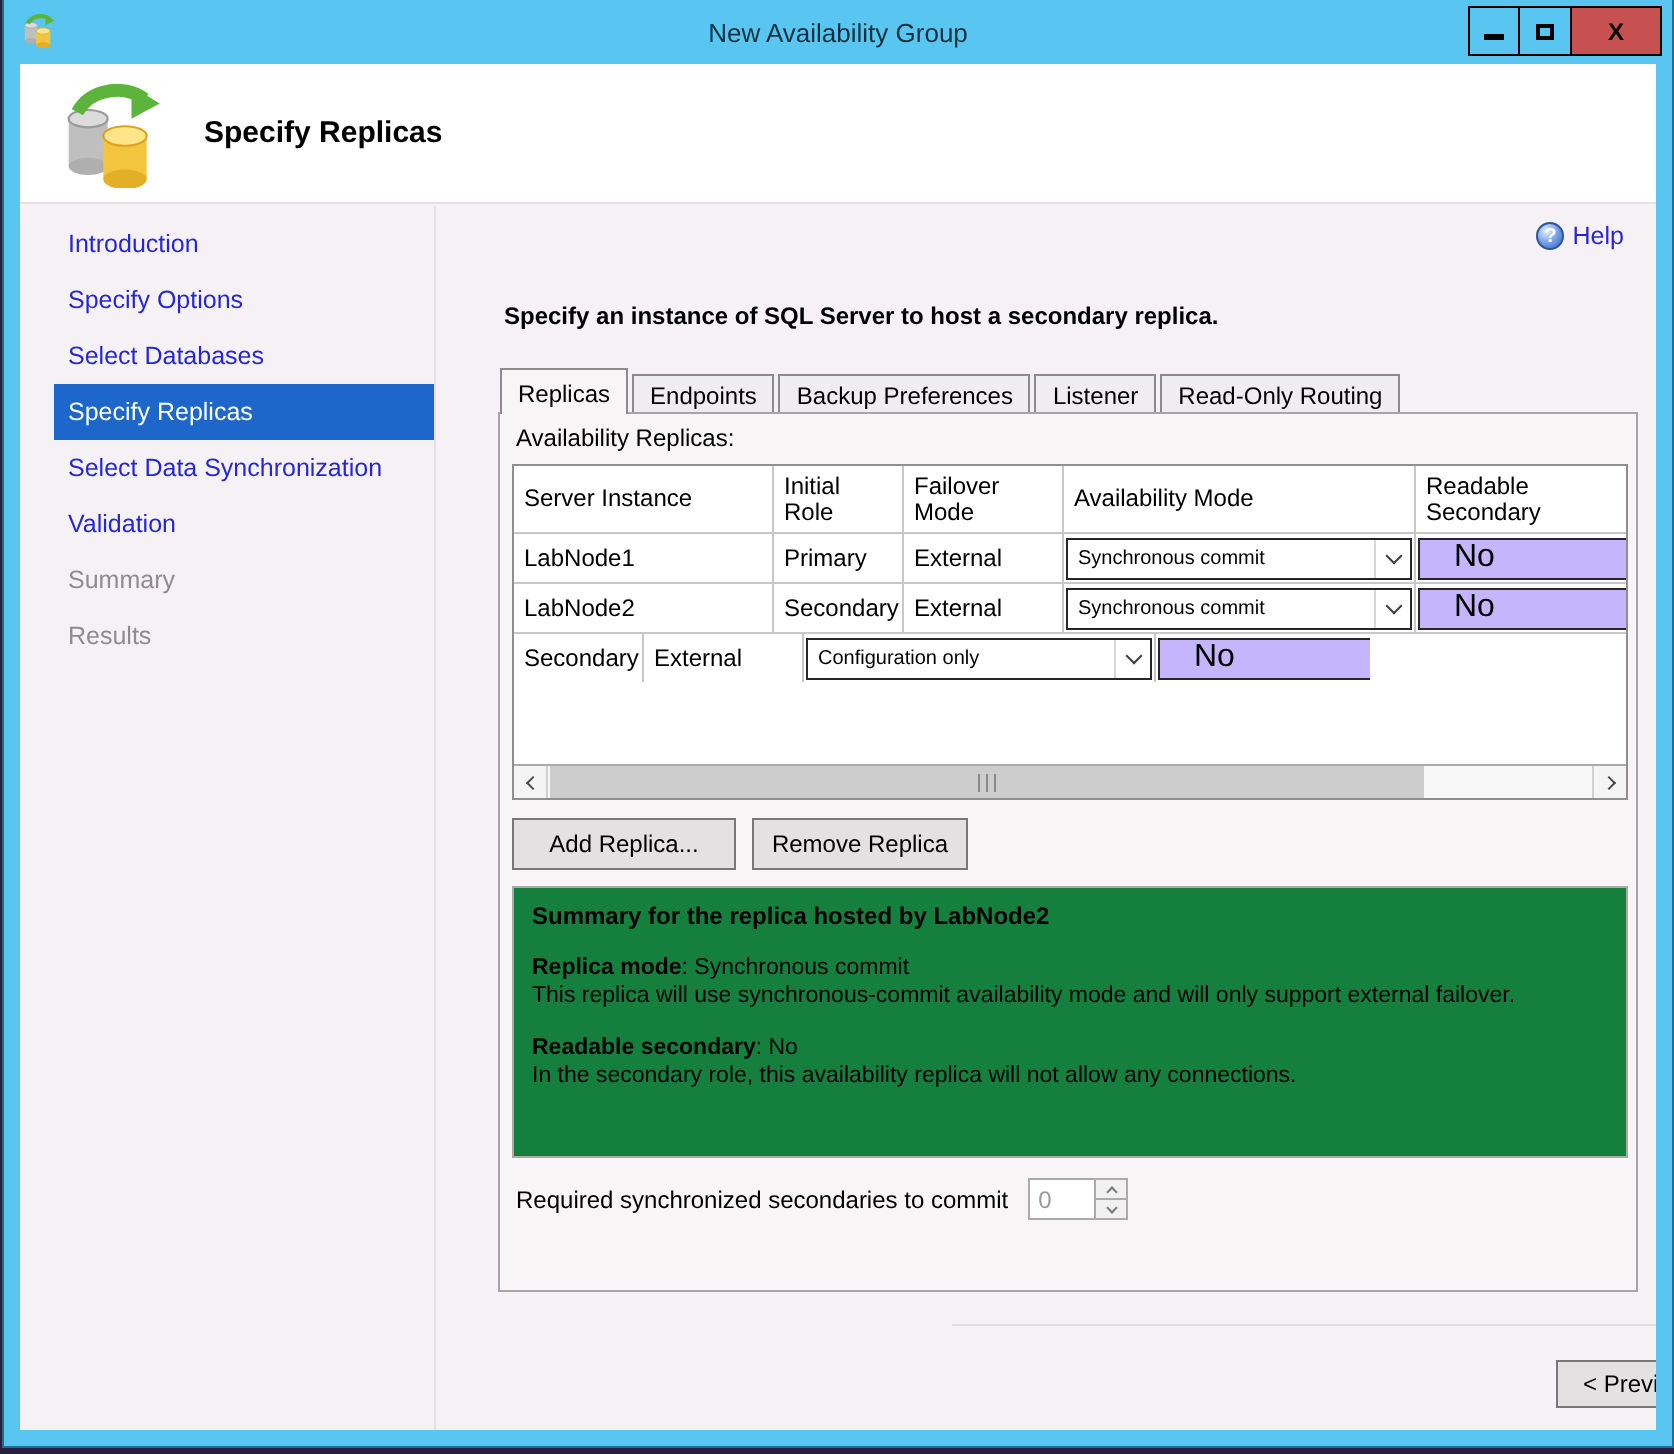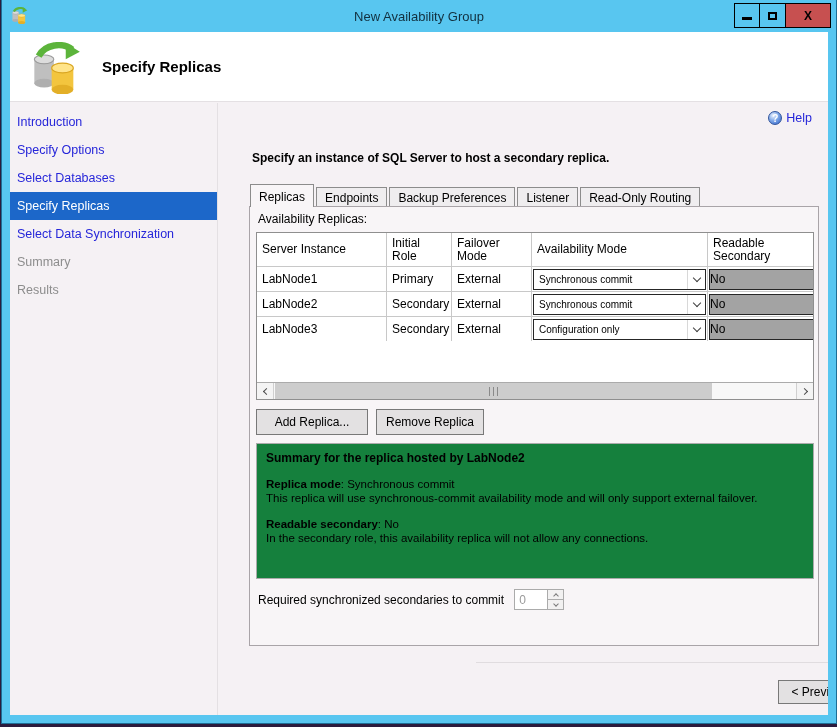--- a/index.html
+++ b/index.html
@@ -22,21 +22,21 @@
   .glyph-max { width:9px; height:8px; border:2px solid #000; }
 
   
   .client { position:absolute; left:8px; right:8px; top:32px; bottom:8px; background:#F5F1F4; overflow:hidden; }
 
   .hdr { position:absolute; left:0; right:0; top:0; height:70px; background:#FFFFFF; border-bottom:1px solid #E4E0E3; }
   .hdr-icon { position:absolute; left:20px; top:10px; width:52px; height:52px; }
   .hdr-title { position:absolute; left:92px; top:26px; font-size:15px; font-weight:bold; color:#000; }
 
   
-  .nav { position:absolute; left:0; top:71px; width:208px; bottom:0; padding-top:5px; border-right:1px solid #E4E0E3; }
+  .nav { position:absolute; left:0; top:71px; width:208px; bottom:0; padding-top:5px; border-right:1px solid #E4E0E3;padding-left:17px; }
   .nav-item { height:28px; line-height:28px; padding-left:7px; font-size:12.5px; white-space:nowrap; cursor:pointer; }
   .nav-item.link { color:#2626D9; }
   .nav-item.selected { background:#1C67C9; color:#FFFFFF; }
   .nav-item.disabled { color:#8D8D8D; cursor:default; }
 
   
   .content { position:absolute; left:233px; top:71px; right:0; bottom:0; }
   .help-link { position:absolute; top:8px; right:16px; display:flex; align-items:center; gap:4px;
                color:#2626D9; font-size:12.5px; cursor:pointer; }
   .help-icon { width:14px; height:14px; border-radius:50%;
@@ -66,22 +66,22 @@
   .gh .gc { white-space:normal; line-height:13px; font-size:12px; align-items:center; }
   .c0 { width:130px; } .c1 { width:65px; } .c2 { width:80px; } .c3 { width:176px; padding:0; } .c4 { width:107px; padding:0; border-right:none; }
   .gh .c3 { padding:0 5px; } .gh .c4 { padding:0 5px; }
   .combo { margin:1px; height:21px; flex:1; background:#fff; border:1px solid #262626;
            display:flex; align-items:center; cursor:pointer; overflow:hidden; }
   .combo .cval { flex:1; padding-left:5px; font-size:10px; white-space:nowrap; }
   .combo .cbtn { width:18px; align-self:stretch; border-left:1px solid #D8D8D8;
                  display:flex; align-items:center; justify-content:center; }
   .chev-down { width:6px; height:6px; border-right:1.5px solid #3F3F3F; border-bottom:1.5px solid #3F3F3F;
                transform:rotate(45deg); margin-top:-3px; }
-  .rbox { margin:1px -2px 1px 1px; height:21px; flex:1; background:#a3a3a3; border:1px solid #262626;
-          display:flex; align-items:center; padding-left:0; font-size:12px; cursor:pointer; }
+  .rbox { margin:1px -2px 1px 1px; height:21px; flex:1; background:#c4b5fd; border:1px solid #262626;
+          display:flex; align-items:center; padding-left:17px; font-size:16px; cursor:pointer; }
   .gfill { height:42px; }
 
   
   .hscroll { position:absolute; left:0; right:0; bottom:0; height:17px; background:#F8F8F8;
              border-top:1px solid #ABABAB; }
   .sb-arrow { position:absolute; top:0; bottom:0; width:17px; background:#F4F4F4;
               display:flex; align-items:center; justify-content:center; cursor:pointer; }
   .sb-left { left:0; border-right:1px solid #D0D0D0; }
   .sb-right { right:0; border-left:1px solid #D0D0D0; }
   .chev-l { width:5px; height:5px; border-left:1.5px solid #4A4A4A; border-bottom:1.5px solid #4A4A4A; transform:rotate(45deg); margin-left:2px; }
@@ -164,20 +164,21 @@
         </svg>
         <div class="hdr-title">Specify Replicas</div>
       </div>
 
       <div class="nav">
         <div class="nav-item link">Introduction</div>
         <div class="nav-item link">Specify Options</div>
         <div class="nav-item link">Select Databases</div>
         <div class="nav-item selected">Specify Replicas</div>
         <div class="nav-item link">Select Data Synchronization</div>
+        <div class="nav-item link">Validation</div>
         <div class="nav-item disabled">Summary</div>
         <div class="nav-item disabled">Results</div>
       </div>
 
       <div class="content">
         <div class="help-link">
           <span class="help-icon">?</span>
           <span>Help</span>
         </div>
 
@@ -231,21 +232,20 @@
                       <span class="chev-down"></span>
                     </span>
                 </div>
               </div>
               <div class="gc c4">
                 <div class="rbox">No</div>
               </div>
             </div>
 
             <div class="grow gr">
-              <div class="gc c0">LabNode3</div>
               <div class="gc c1">Secondary</div>
               <div class="gc c2">External</div>
               <div class="gc c3">
                 <div class="combo">
                   <span class="cval">Configuration only</span>
                   <span class="cbtn">
                       <span class="chev-down"></span>
                     </span>
                 </div>
               </div>

